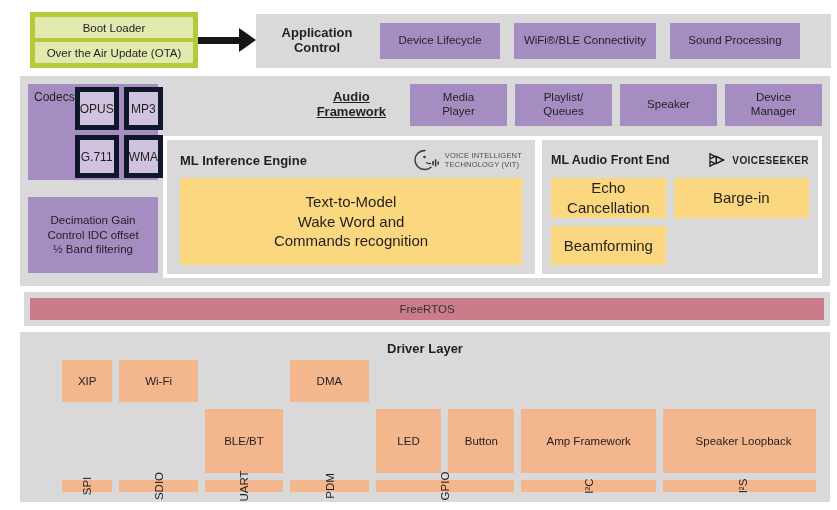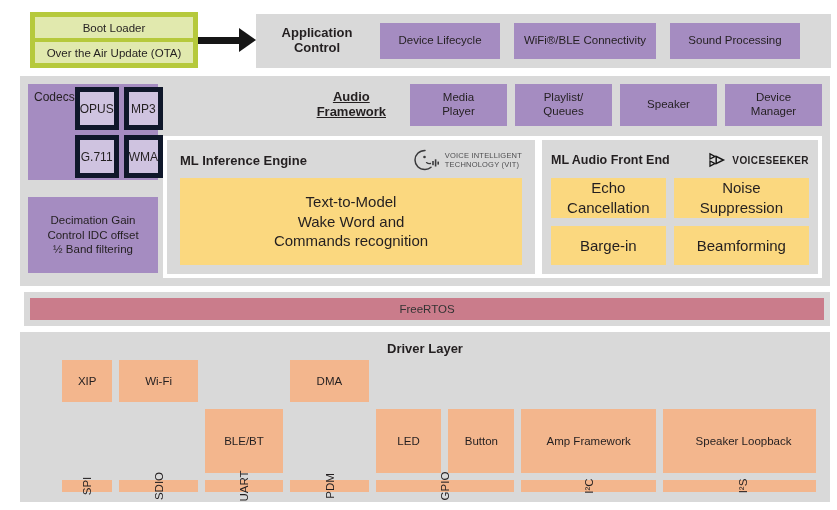--- a/index.html
+++ b/index.html
@@ -187,22 +187,20 @@
                 <path d="M2 1.8 l5 2.6 -5 2.6 z" fill="none" stroke="#141414" stroke-width="1.3"></path>
                 <path d="M2 9 l5 2.6 -5 2.6 z" fill="none" stroke="#141414" stroke-width="1.3"></path>
                 <path d="M8.2 4.4 l7.2 3.6 -7.2 3.6 z" fill="none" stroke="#141414" stroke-width="1.5"></path>
               </svg>
               <div class="vs-text">VOICESEEKER</div>
             </div>
           </div>
           <div class="ygrid">
             <div class="ybox pre">Echo
 Cancellation</div>
-            <div class="ybox pre">Noise
-Suppression</div>
             <div class="ybox">Barge-in</div>
             <div class="ybox">Beamforming</div>
           </div>
         </div>
       </div>
     </div>
   </div>
 
   <div class="rtos-panel">
     <div class="rtos-bar">FreeRTOS</div>

